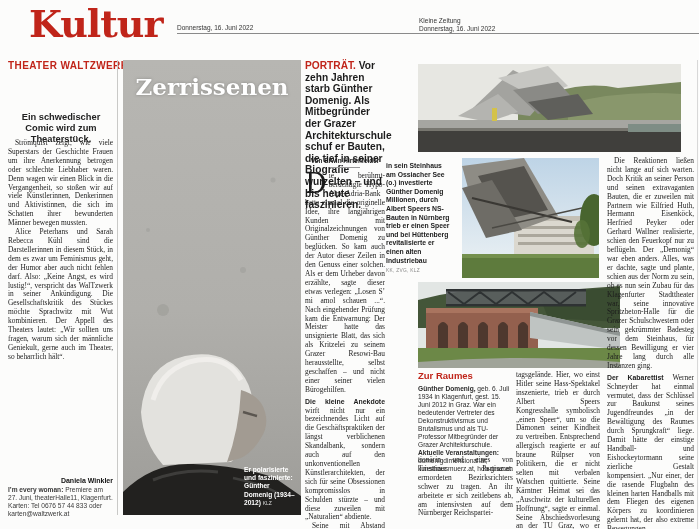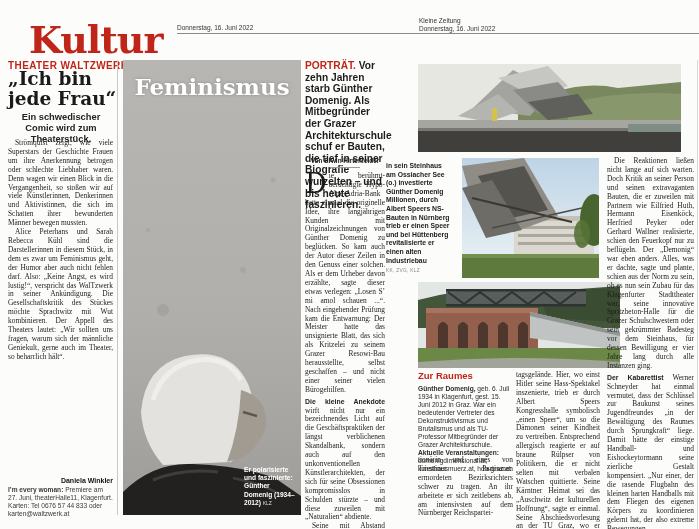--- a/index.html
+++ b/index.html
@@ -3,21 +3,21 @@
 <meta charset="utf-8">
 <style>
   html,body{margin:0;padding:0;background:#e9e9e9;}
   .page{position:relative;width:699px;height:529px;background:#fcfcfb;overflow:hidden;
         font-family:"Liberation Serif",serif;}
   .abs{position:absolute;}
   .sans{font-family:"Liberation Sans",sans-serif;}
 
   
   .logo{left:29px;top:2px;font-family:"DejaVu Serif",serif;font-weight:bold;
-        font-size:38px;line-height:44px;color:#c0251a;letter-spacing:-1px;margin-top:16px;}
+        font-size:38px;line-height:44px;color:#c0251a;letter-spacing:-1px;}
   .date-left{left:177px;top:24px;font-size:6.5px;color:#333;}
   .paper-block{left:419px;top:17px;font-size:6.5px;line-height:7.6px;color:#333;}
   .head-rule{left:177px;top:33px;width:522px;height:1px;background:#8a8a8a;}
   .right-edge-rule{left:697px;top:60px;width:1px;height:469px;background:#d8d8d8;}
 
   
   .kicker{color:#c0251a;font-weight:bold;font-size:10px;letter-spacing:.4px;}
   .lhead{left:8px;top:69px;width:110px;font-family:"DejaVu Serif",serif;font-weight:bold;
          font-size:18.5px;line-height:20px;color:#1a1a1a;}
   .lsub{left:8px;top:112px;width:106px;font-family:"Liberation Sans",sans-serif;font-weight:bold;
@@ -84,24 +84,20 @@
   <div class="abs logo">Kultur</div>
   <div class="abs date-left sans">Donnerstag, 16. Juni 2022</div>
   <div class="abs paper-block sans">
     <div>Kleine Zeitung</div>
     <div>Donnerstag, 16. Juni 2022</div>
   </div>
   <div class="abs head-rule"></div>
   <div class="abs right-edge-rule"></div>
 
   <div class="abs sans kicker" style="left:8px;top:60px;">THEATER WALTZWERK</div>
-  <div class="abs lhead">
-    <div>„Ich bin</div>
-    <div>jede Frau“</div>
-  </div>
   <div class="abs lsub">Ein schwedischer Comic wird zum Theaterstück.</div>
   <div class="abs body-col" style="left:8px;top:139px;width:105px;height:336px;">
     <p class="ind">Strömquist zeigt, wie viele Superstars der Geschichte Frauen um ihre Anerkennung betrogen oder schlechte Liebhaber waren. Denn wagen wir einen Blick in die Vergangenheit, so stoßen wir auf viele Künstlerinnen, Denkerinnen und Aktivistinnen, die sich im Schatten ihrer bewunderten Männer bewegen mussten.</p>
     <p class="ind">Alice Peterhans und Sarah Rebecca Kühl sind die Darstellerinnen in diesem Stück, in dem es zwar um Feminismus geht, der Humor aber auch nicht fehlen darf. Also: „Keine Angst, es wird lustig!“, verspricht das WalTzwerk in seiner Ankündigung. Die Gesellschaftskritik des Stückes möchte Sprachwitz mit Wut kombinieren. Der Appell des Theaters lautet: „Wir sollten uns fragen, warum sich der männliche Geniekult, gerne auch im Theater, so beharrlich hält“.</p>
   </div>
   <div class="abs author">Daniela Winkler</div>
   <div class="abs linfo"><b>I’m every woman:</b><span> Premiere am 27. Juni, theaterHalle11, Klagenfurt. Karten: Tel 0676 57 44 833 oder karten@waltzwerk.at</span></div>
 
   <div class="abs vrule"></div>
 
@@ -126,21 +122,21 @@
 
       <path d="M118 330 Q 138 336 142 352 Q 146 366 138 378 Q 130 392 118 398 L 104 402 Q 116 370 118 330 Z" fill="#a29b92"></path>
       <path d="M120 352 L 134 356" stroke="#4a4640" stroke-width="2.4" opacity=".8"></path>
 
       <path d="M0 455 L 0 432 Q 30 402 70 404 Q 120 406 152 418 L 178 436 L 178 455 Z" fill="#22211f"></path>
       <path d="M30 420 Q 60 408 95 412" stroke="#4a4a47" stroke-width="3" fill="none" opacity=".7"></path>
       <path d="M110 418 Q 140 424 160 436" stroke="#515150" stroke-width="2.5" fill="none" opacity=".6"></path>
     </svg>
   </div>
   <div class="abs overlay-head">
-    <div class="bold-line">Feminismus</div>
+    <div class="bold-line">Zerrissenen</div>
   </div>
   <div class="abs pcaption">
     <span>Er polarisierte und faszinierte: Günther Domenig (1934–2012)</span>
     <span class="pcredit">KLZ</span>
   </div>
 
   <div class="abs intro"><span class="red">PORTRÄT.</span><span> Vor zehn Jahren starb Günther Domenig. Als Mitbegründer der Grazer Architekturschule schuf er Bauten, die tief in seiner Biografie wurzelten – und bis heute faszinieren.</span></div>
   <div class="abs byline">Von Erwin Hirtenfelder</div>
   <div class="abs byline-rule"></div>
 

